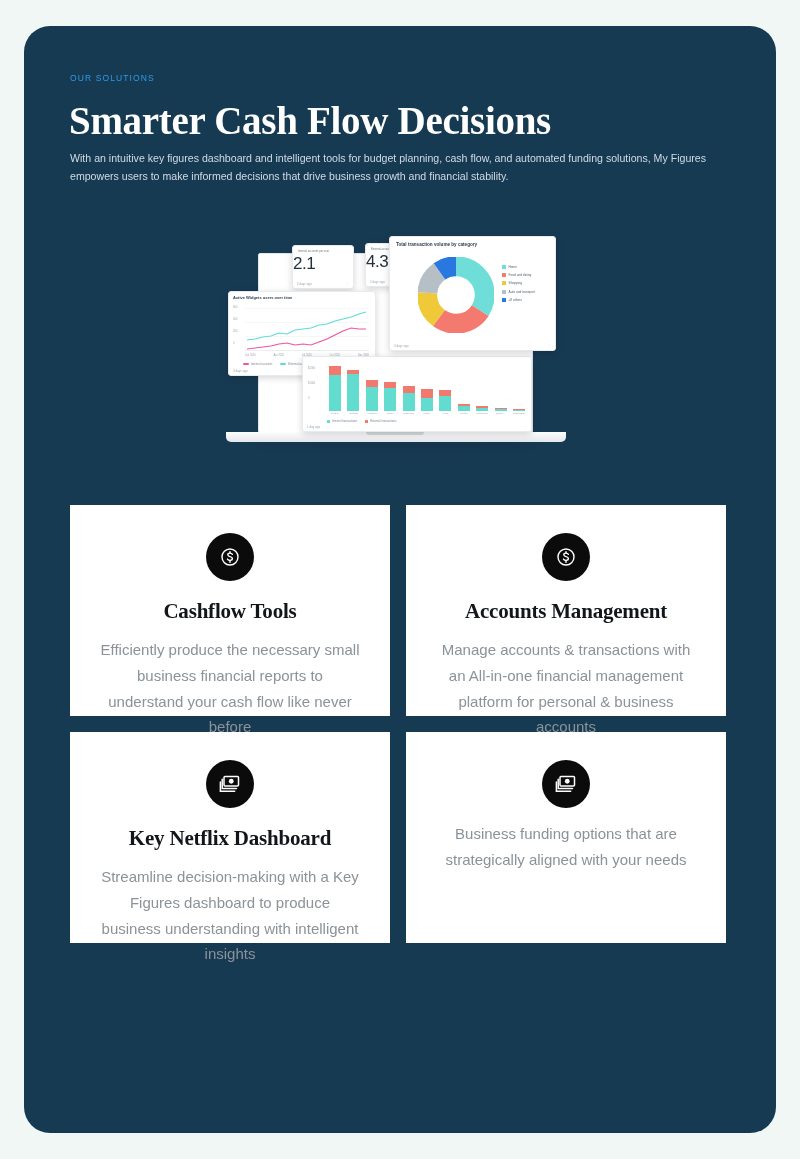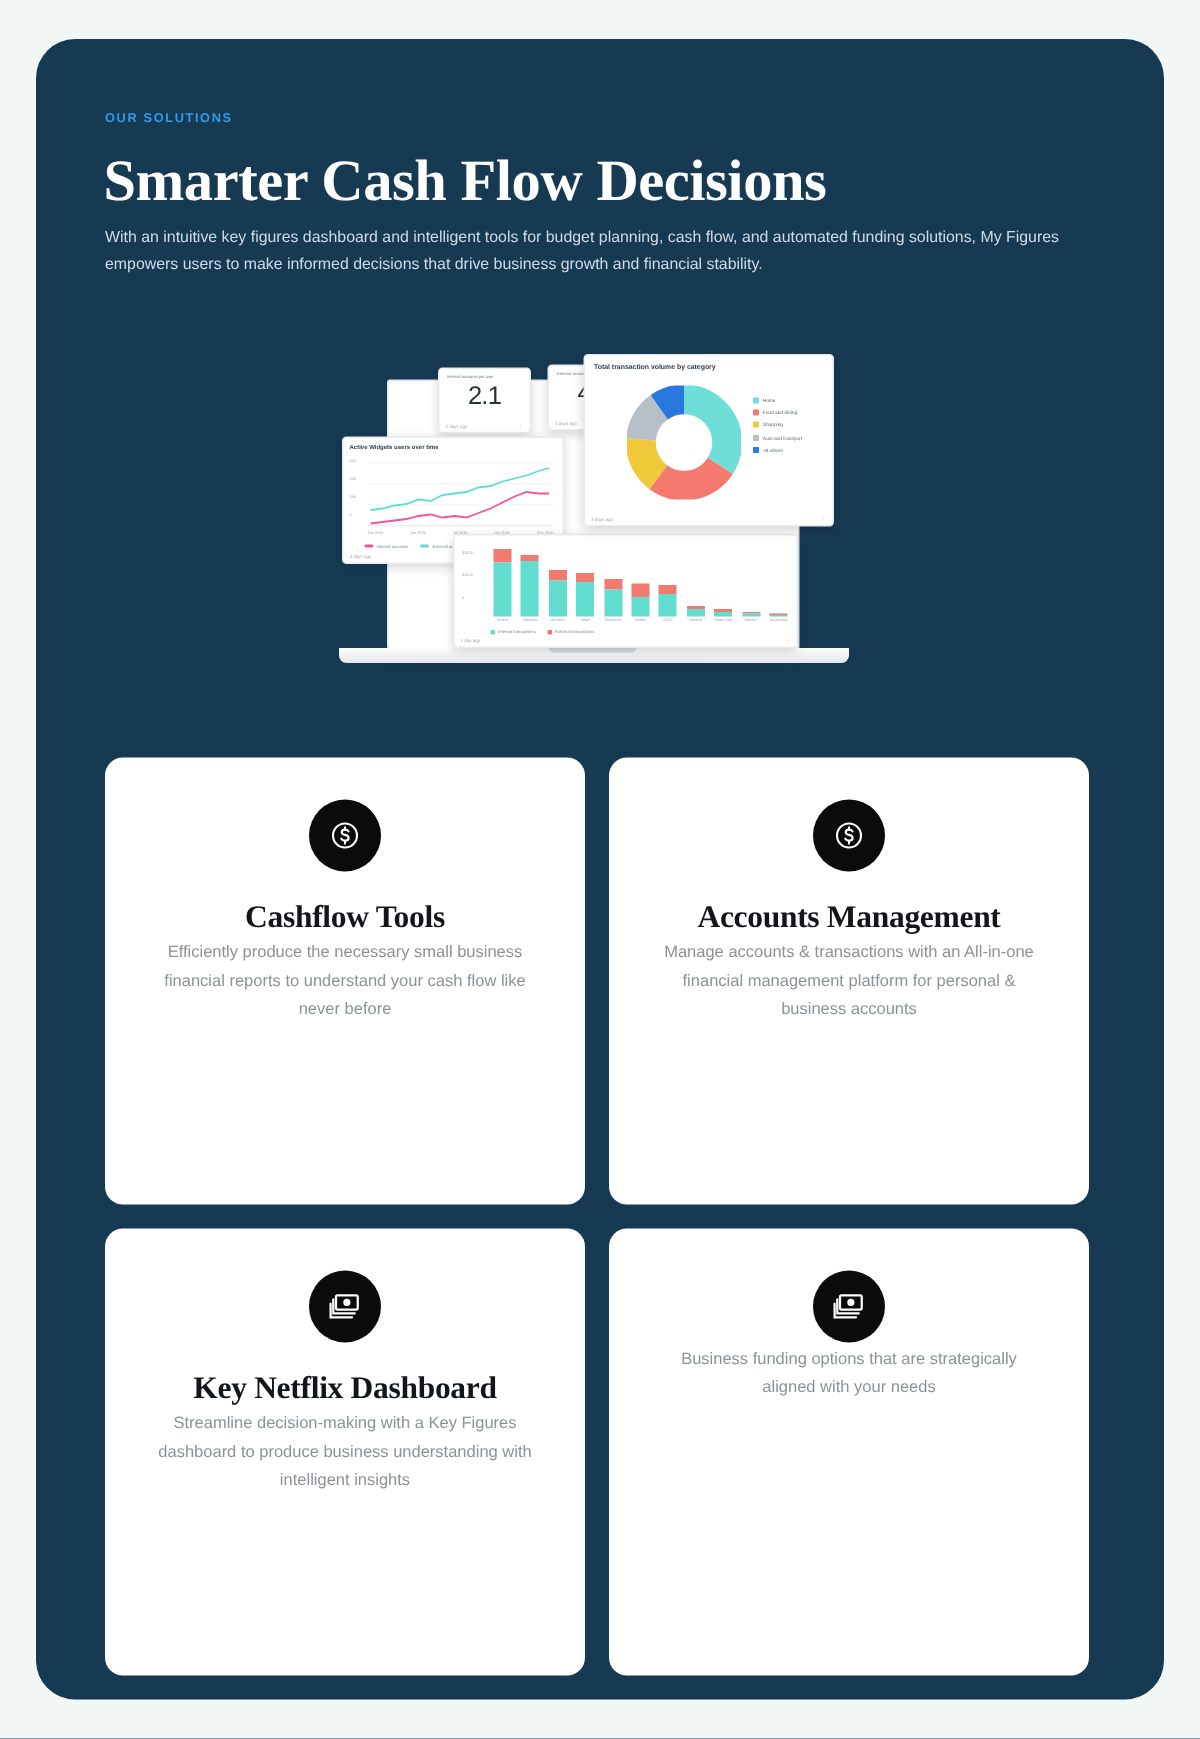--- a/index.html
+++ b/index.html
@@ -22,21 +22,21 @@
     border-radius: 26px;
     overflow: hidden;
   }
 
   
   .eyebrow {
     position: absolute;
     left: 46px;
     top: 47px;
     font-size: 8.5px;
-    font-weight: bold;
+    font-weight: normal;
     letter-spacing: 1.1px;
     color: #2e9ae8;
   }
   .headline {
     position: absolute;
     left: 45px;
     top: 72px;
     font-family: "Liberation Serif", serif;
     font-size: 39px;
     font-weight: bold;
@@ -127,21 +127,21 @@
     color: #b9c3cb;
   }
 
   
   .kpi { width: 62px; height: 44px; }
   .kpi .kpi-label {
     font-size: 2.7px; color: #6b7b88; padding: 4px 5px 0 5px;
     white-space: nowrap; overflow: hidden;
   }
   .kpi .kpi-value {
-    font-size: 17px; color: #25323d; text-align: center;
+    font-size: 17px; color: #25323d; 
     margin-top: 1px; letter-spacing: -0.5px;
   }
   #kpi1 { left: 72px; top: 14px; }
   #kpi2 { left: 145px; top: 12px; }
 
   
   #line-widget { left: 8px; top: 60px; width: 148px; height: 85px; }
   #line-widget .w-title { font-size: 4px; }
   .line-plot { position: absolute; left: 16px; top: 16px; width: 124px; height: 44px; }
   .line-ylabels { position: absolute; left: 4px; top: 14px; }
@@ -193,45 +193,45 @@
     position: absolute;
     left: 46px;
     top: 479px;
     width: 656px;
     display: grid;
     grid-template-columns: 320px 320px;
     gap: 16px;
   }
   .card {
     background: #ffffff;
-    border-radius: 12px;
-    height: 298px;
+    border-radius: 0;
+    height: 211px;
     padding: 28px 24px 0 24px;
     text-align: center;
   }
   .card-icon {
     width: 48px; height: 48px;
     border-radius: 50%;
     background: #0b0b0c;
     margin: 0 auto 0 auto;
     display: flex; align-items: center; justify-content: center;
   }
   .card-title {
     font-family: "Liberation Serif", serif;
     font-weight: bold;
     font-size: 21px;
     color: #12161a;
     margin-top: 18px;
     letter-spacing: -0.2px;
   }
   .card-desc {
-    font-size: 11px;
+    font-size: 15px;
     line-height: 1.72;
     color: #8b9298;
-    margin-top: 2px;
+    margin-top: 13px;
     padding: 0 6px;
   }
 
   
   .cta { position: absolute; left: 46px; top: 1038px; display: flex; align-items: center; gap: 21px; }
   .cta-circle {
     width: 44px; height: 44px; border-radius: 50%;
     background: #4cbcf0;
     display: flex; align-items: center; justify-content: center;
   }

